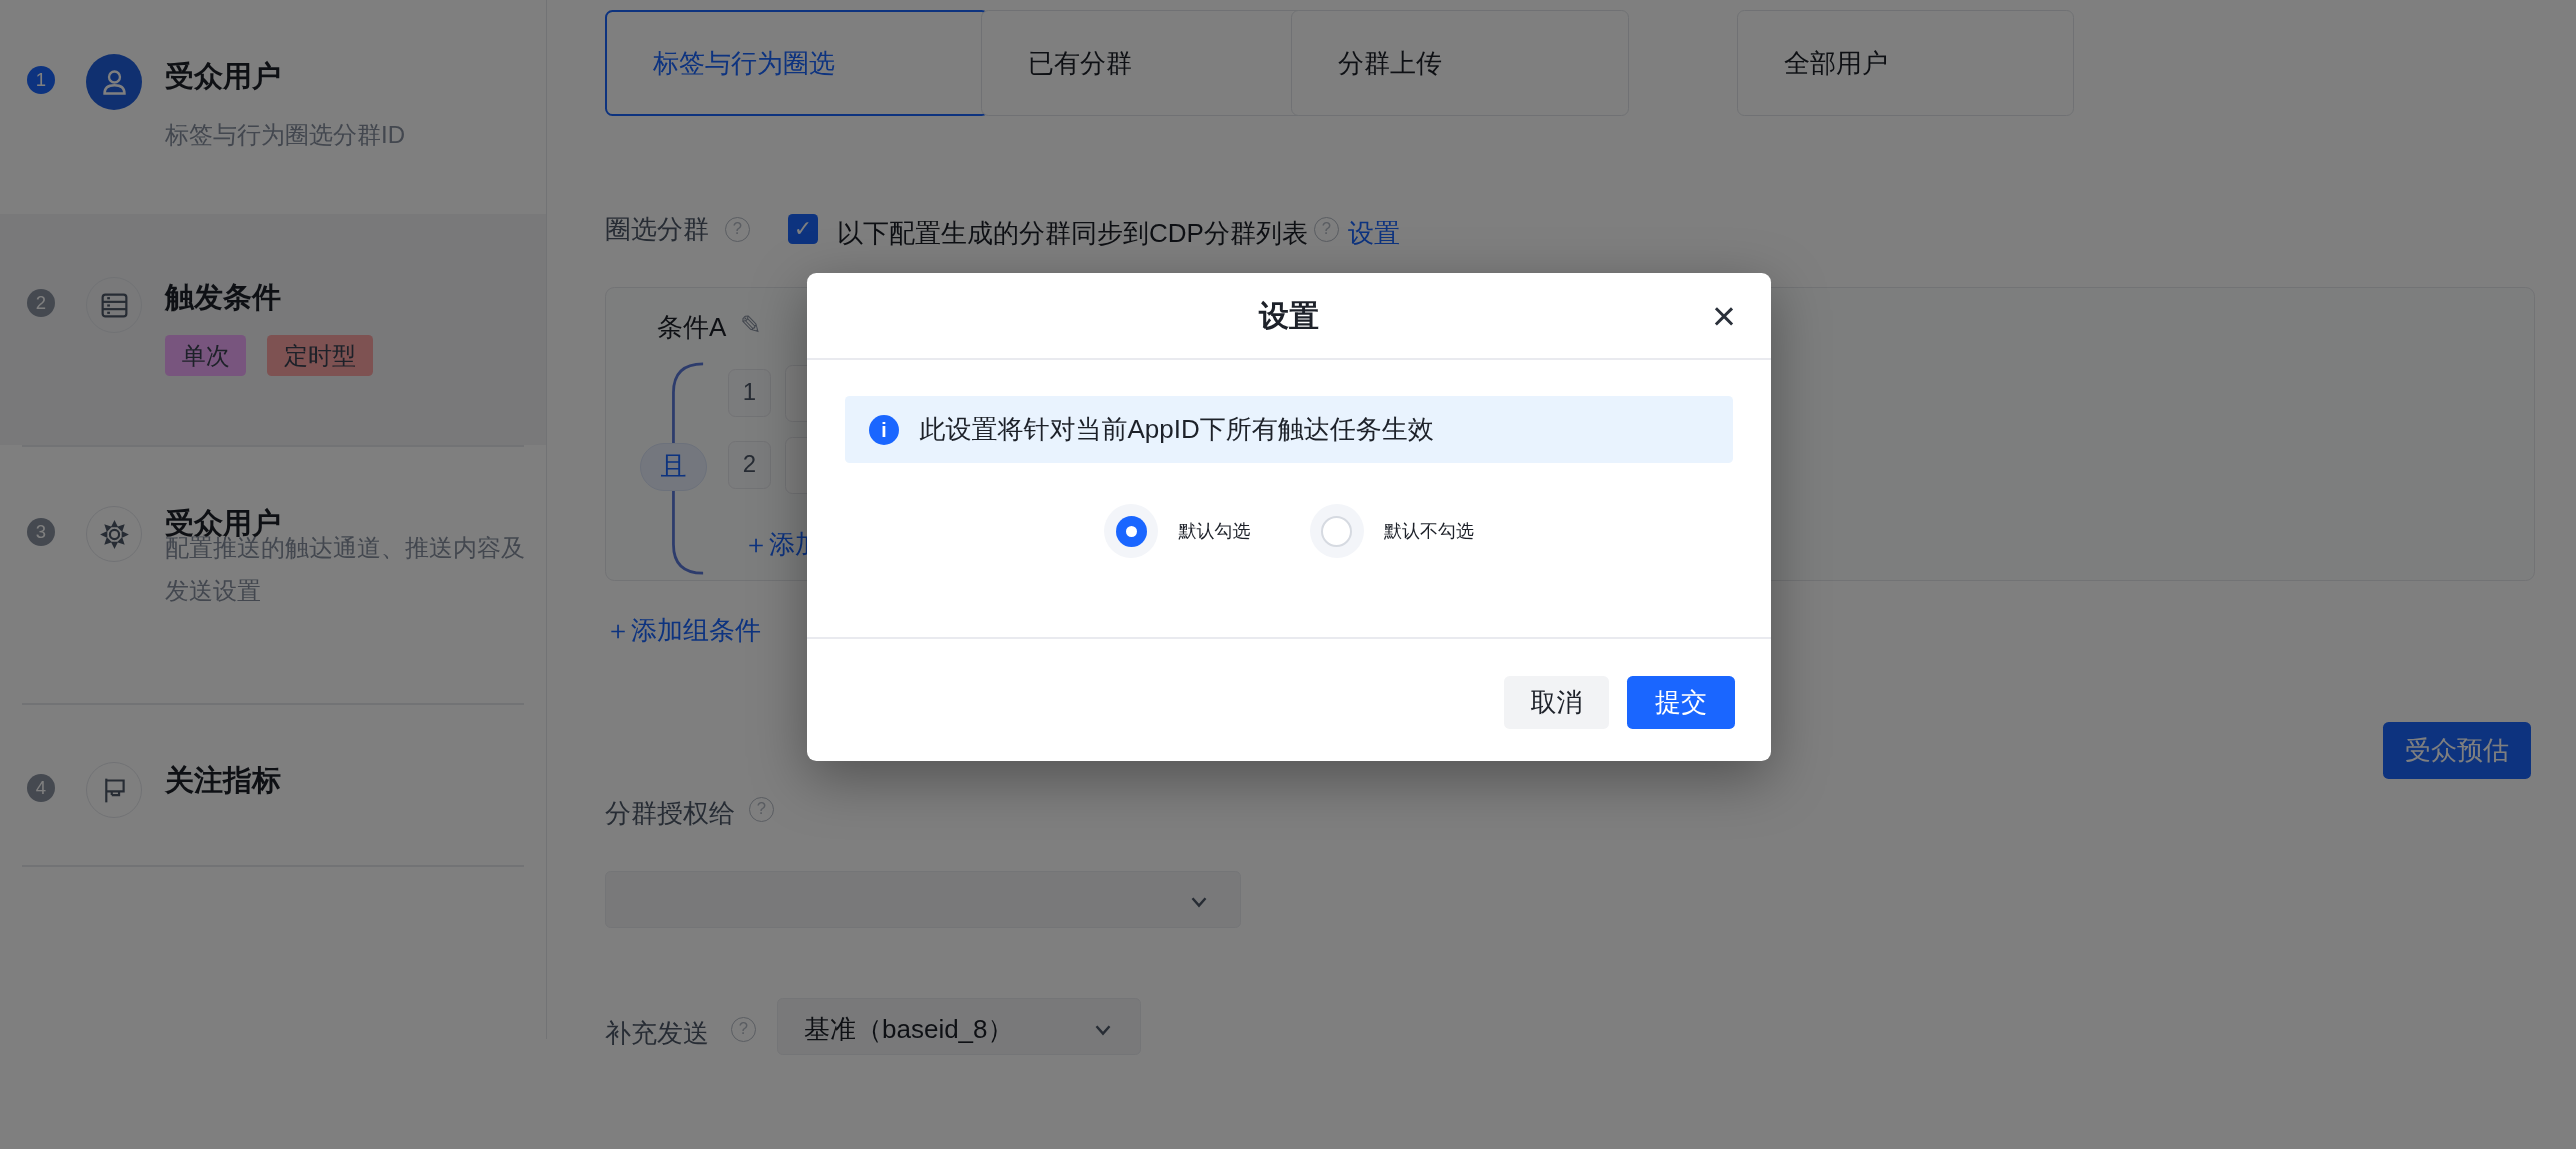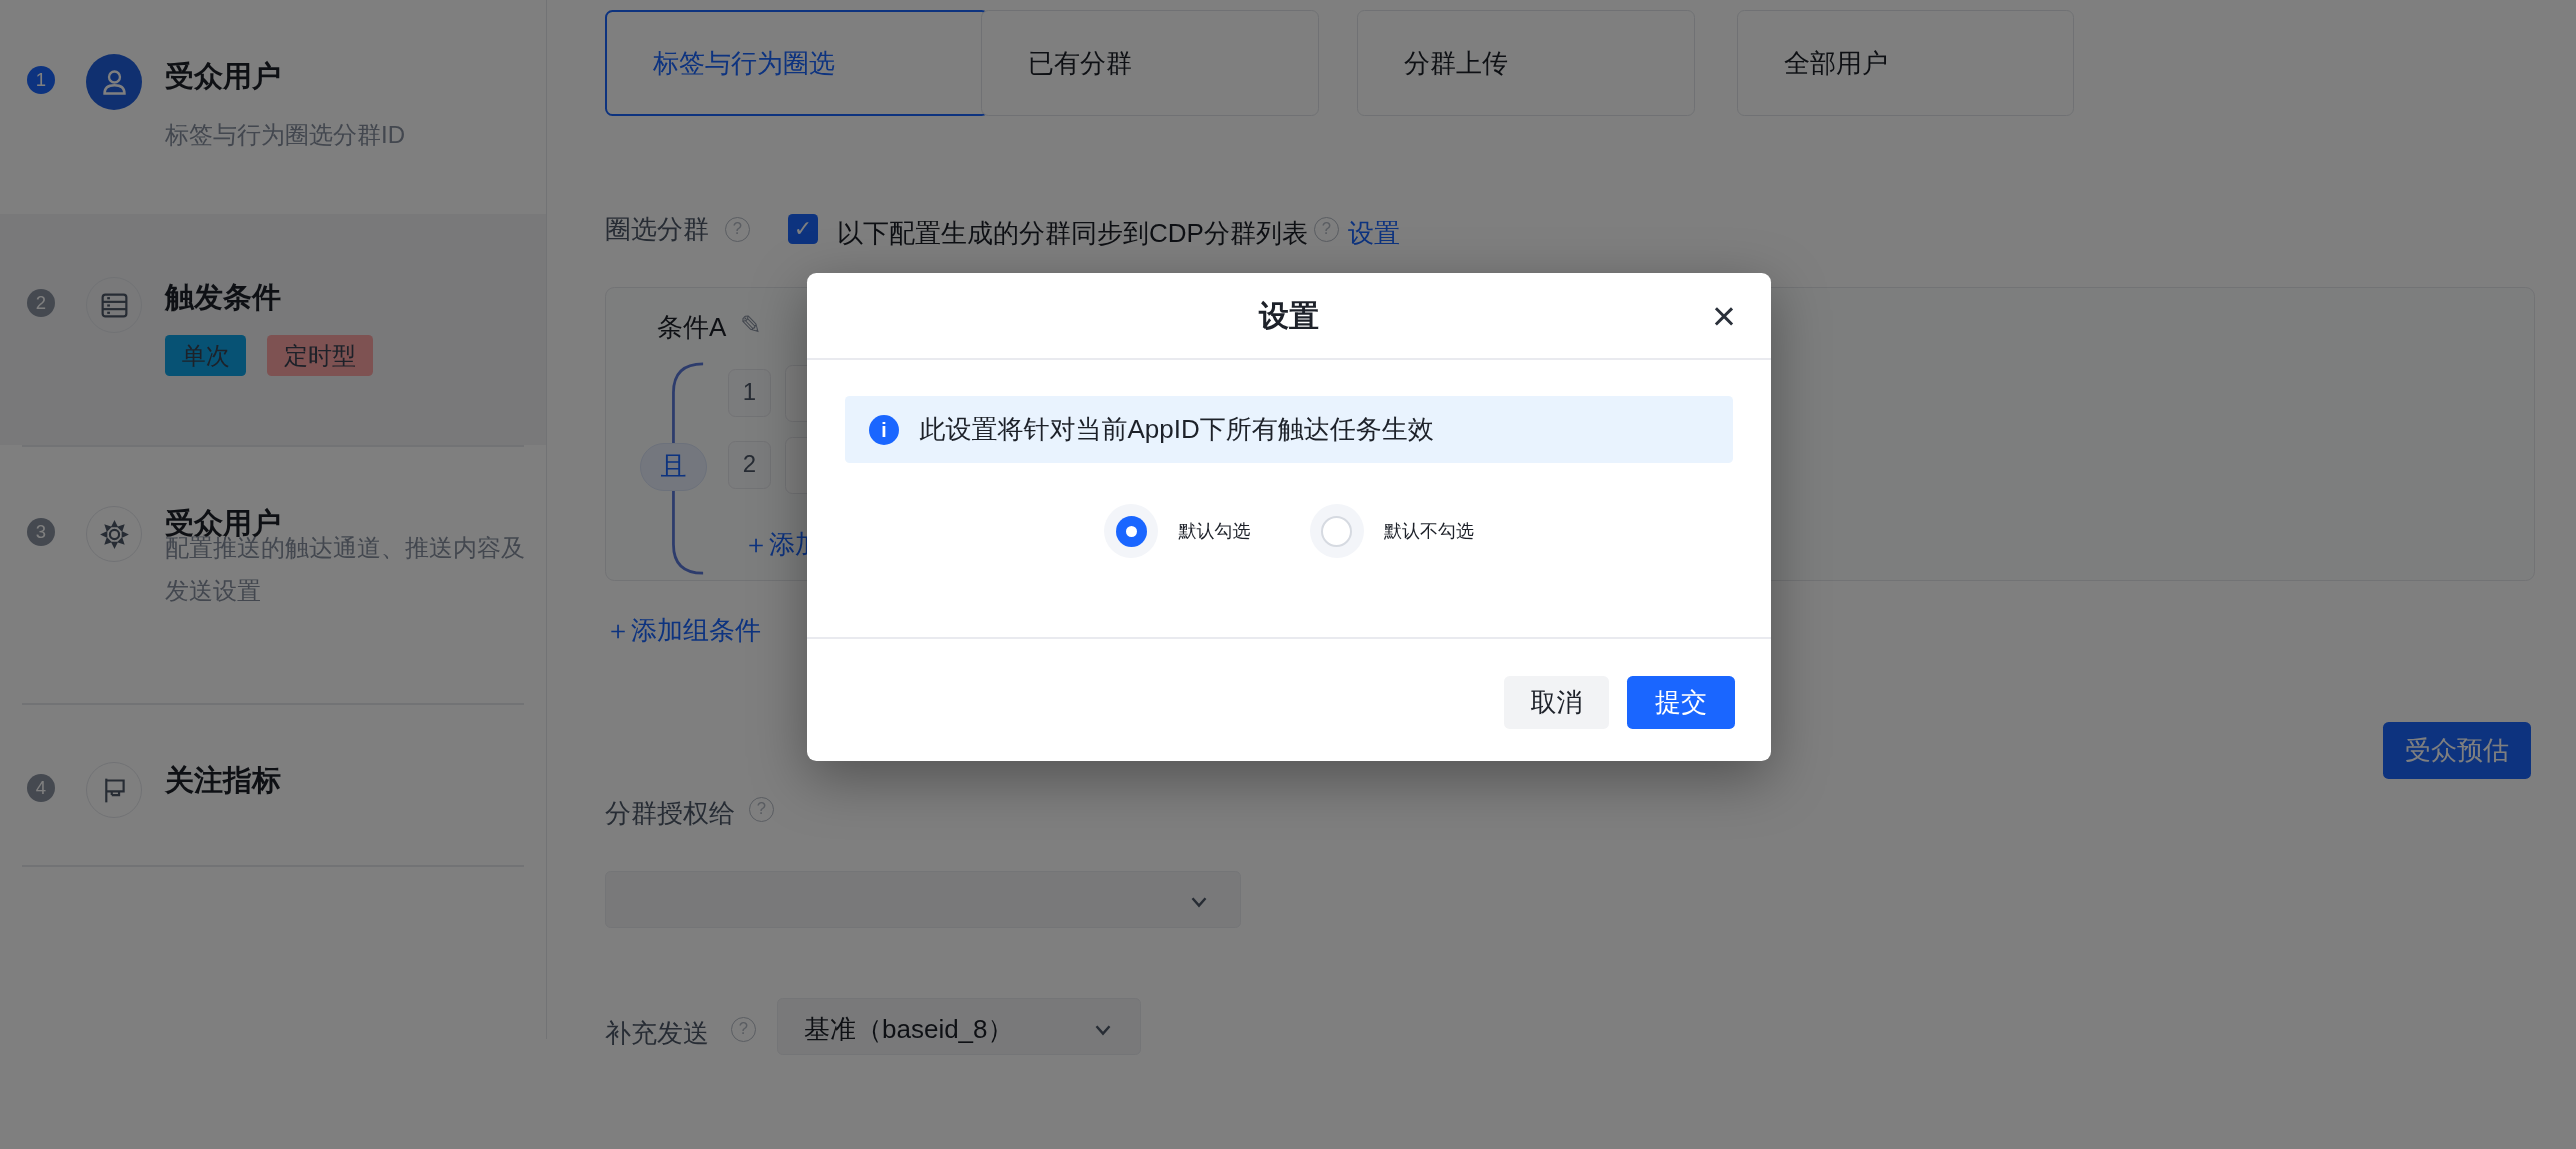--- a/index.html
+++ b/index.html
@@ -19,21 +19,21 @@
   .badge-active{background:#1a66ff;}
   .badge-gray{background:#8a92a0;}
   .step-icon-wrap{position:absolute;width:56px;height:56px;border-radius:50%;
     display:flex;align-items:center;justify-content:center;}
   .icon-active{background:#2160e0;color:#fff;}
   .icon-plain{background:transparent;border:1.9px solid #e2e4e9;color:#4e5969;font-size:30px;}
   .step-title{position:absolute;font-size:29px;font-weight:bold;color:#1d2129;}
   .step-desc{position:absolute;font-size:24px;color:#868f9e;line-height:43px;width:370px;}
   .tag{display:inline-block;height:41px;line-height:41px;padding:0 16.7px;border-radius:4.6px;
     font-size:24px;color:#3a4352;margin-right:16.7px;}
-  .tag-blue{background:#0ea5e9;}
+  .tag-blue{background:#f0abfc;}
   .tag-green{background:#fca5a5;}
 
   
   .tab{position:absolute;top:10.2px;height:106px;border-radius:7.4px;border:1.9px solid #e0e3e8;
     background:#fff;font-size:26px;display:flex;align-items:center;padding-left:46px;color:#1d2129;}
   .tab-active{border:2.8px solid #1a66ff;color:#1a66ff;}
 
   
   .row-label{font-size:26px;color:#4e5969;}
   .help{display:inline-block;width:25px;height:25px;border-radius:50%;border:1.9px solid #b4bac4;
@@ -147,21 +147,21 @@
         <path d="M8 6 H27 V18 H8"></path>
         <line x1="14" y1="18" x2="14" y2="22"></line>
         <path d="M14 22 H22 V18"></path>
       </svg>
     </div>
     <div class="step-title" style="left:165px;top:761px;">关注指标</div>
   </div>
 
   <div class="tab tab-active" style="left:605px;width:384px;">标签与行为圈选</div>
   <div class="tab" style="left:981px;width:338px;">已有分群</div>
-  <div class="tab" style="left:1357px;width:338px;">分群上传</div>
+  <div class="tab" style="left:1291px;width:338px;">分群上传</div>
   <div class="tab" style="left:1737px;width:337px;">全部用户</div>
 
   <div class="abs row-label" style="left:605px;top:214px;line-height:30px;">圈选分群</div>
   <span class="abs help" style="left:725px;top:217px;">?</span>
   <div class="checkbox" style="left:788px;top:214px;">
     <span>✓</span>
   </div>
   <div class="abs" style="left:837px;top:216px;font-size:26px;color:#1d2129;">以下配置生成的分群同步到CDP分群列表</div>
   <span class="abs help" style="left:1314px;top:217px;">?</span>
   <div class="abs link" style="left:1348px;top:216px;">设置</div>

